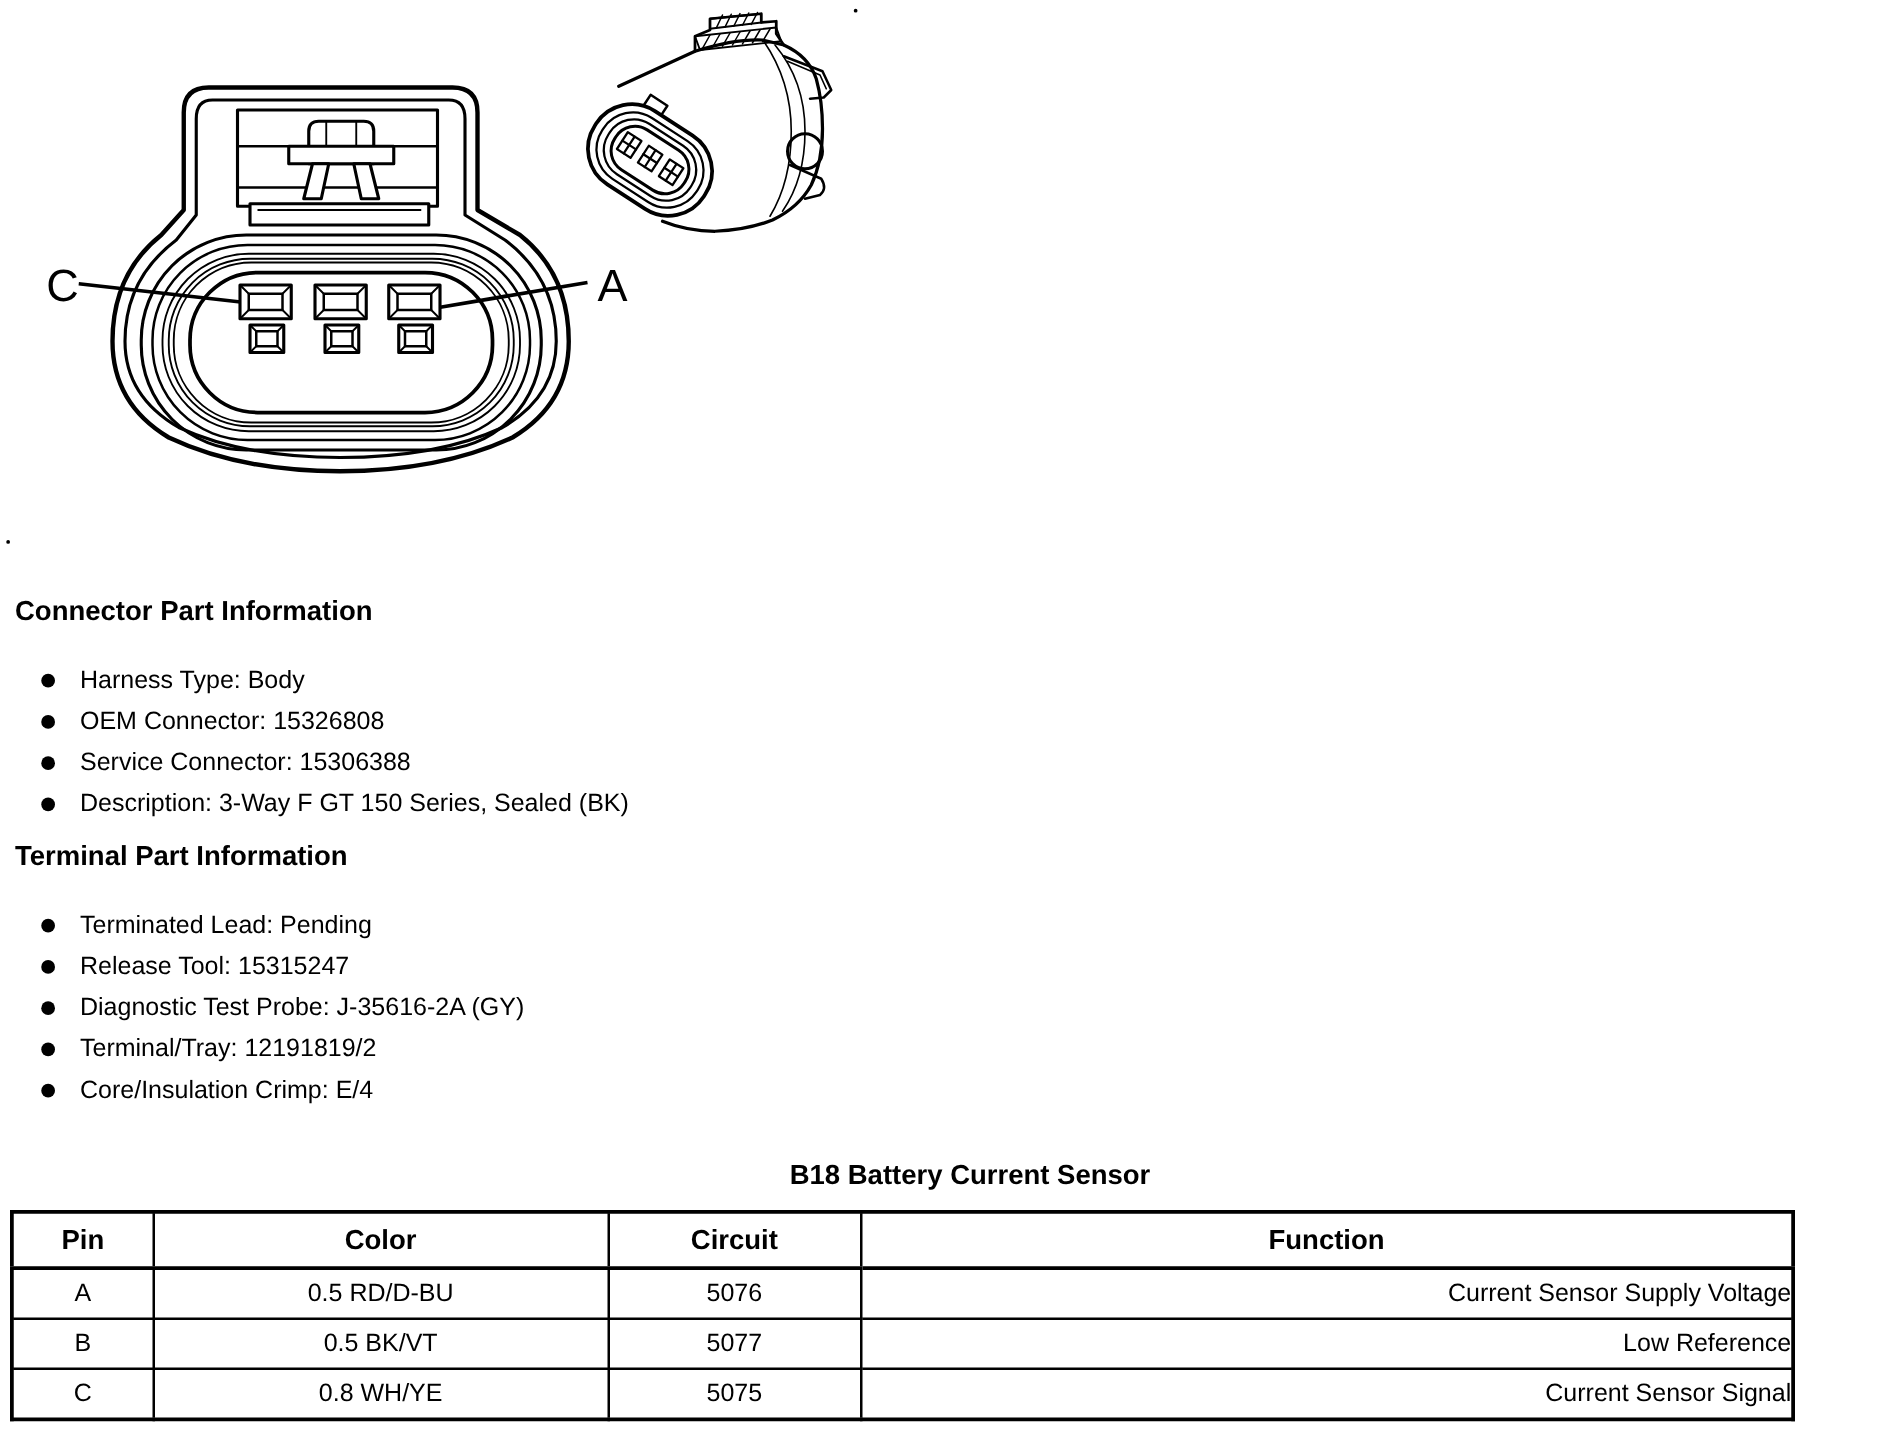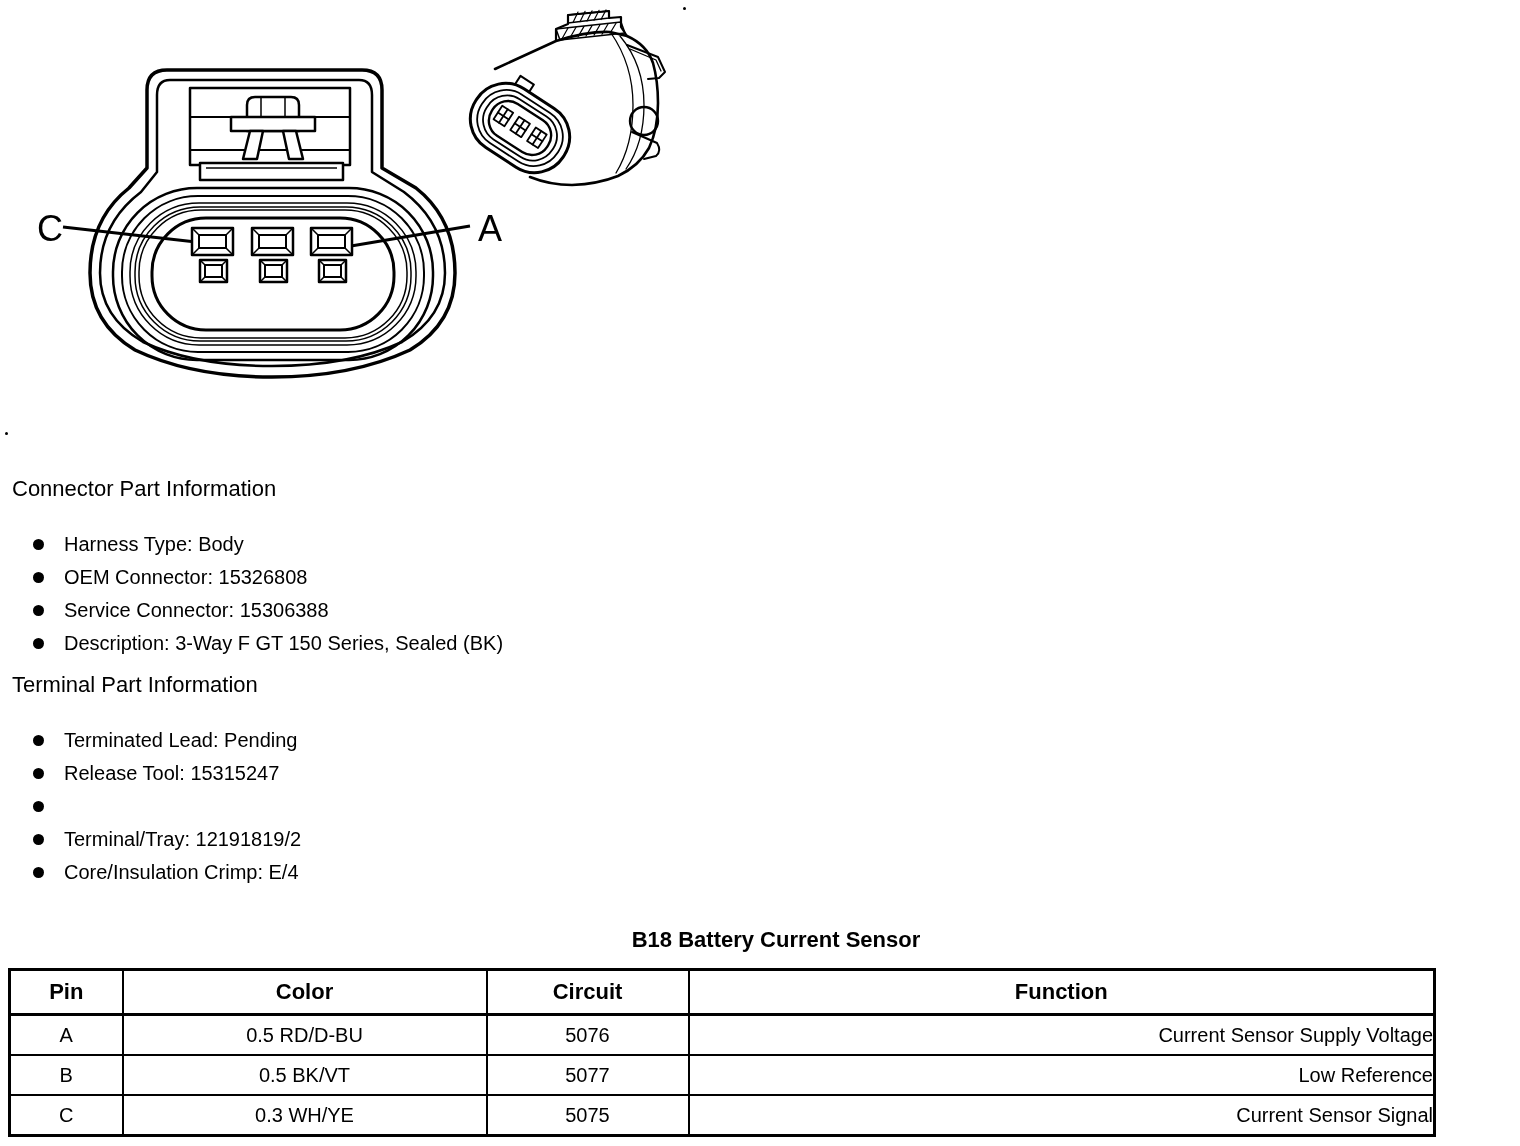--- a/index.html
+++ b/index.html
@@ -5,21 +5,21 @@
   html,body { margin:0; padding:0; background:#ffffff; }
   .page {
     position:relative; width:1520px; height:1146px;
     background:#ffffff; color:#000;
     font-family:"Liberation Sans","DejaVu Sans",sans-serif;
     overflow:hidden;
   }
   svg { position:absolute; }
   .section-heading {
     position:absolute; left:12px;
-    font-size:22px; font-weight:normal; line-height:26px; white-space:nowrap;
+    font-size:22px; font-weight:bold; line-height:26px; white-space:nowrap;
   }
   .bullet-item {
     position:absolute; left:33px; display:flex; align-items:center; height:26px;
   }
   .dot {
     width:11px; height:11px; border-radius:50%; background:#000;
     margin-right:20px; flex:none;
   }
   .bullet-text { font-size:20px; line-height:24px; white-space:nowrap; }
   .table-title {
@@ -185,20 +185,21 @@
   <div class="bullet-item" style="top:727px">
     <span class="dot"></span>
     <span class="bullet-text">Terminated Lead: Pending</span>
   </div>
   <div class="bullet-item" style="top:760px">
     <span class="dot"></span>
     <span class="bullet-text">Release Tool: 15315247</span>
   </div>
   <div class="bullet-item" style="top:793px">
     <span class="dot"></span>
+    <span class="bullet-text">Diagnostic Test Probe: J-35616-2A (GY)</span>
   </div>
   <div class="bullet-item" style="top:826px">
     <span class="dot"></span>
     <span class="bullet-text">Terminal/Tray: 12191819/2</span>
   </div>
   <div class="bullet-item" style="top:859px">
     <span class="dot"></span>
     <span class="bullet-text">Core/Insulation Crimp: E/4</span>
   </div>
 
@@ -227,20 +228,20 @@
         <td class="fn">Current Sensor Supply Voltage</td>
       </tr>
       <tr>
         <td>B</td>
         <td>0.5 BK/VT</td>
         <td>5077</td>
         <td class="fn">Low Reference</td>
       </tr>
       <tr>
         <td>C</td>
-        <td>0.3 WH/YE</td>
+        <td>0.8 WH/YE</td>
         <td>5075</td>
         <td class="fn">Current Sensor Signal</td>
       </tr>
     </tbody>
   </table>
 
 </div>
 
 </body></html>

